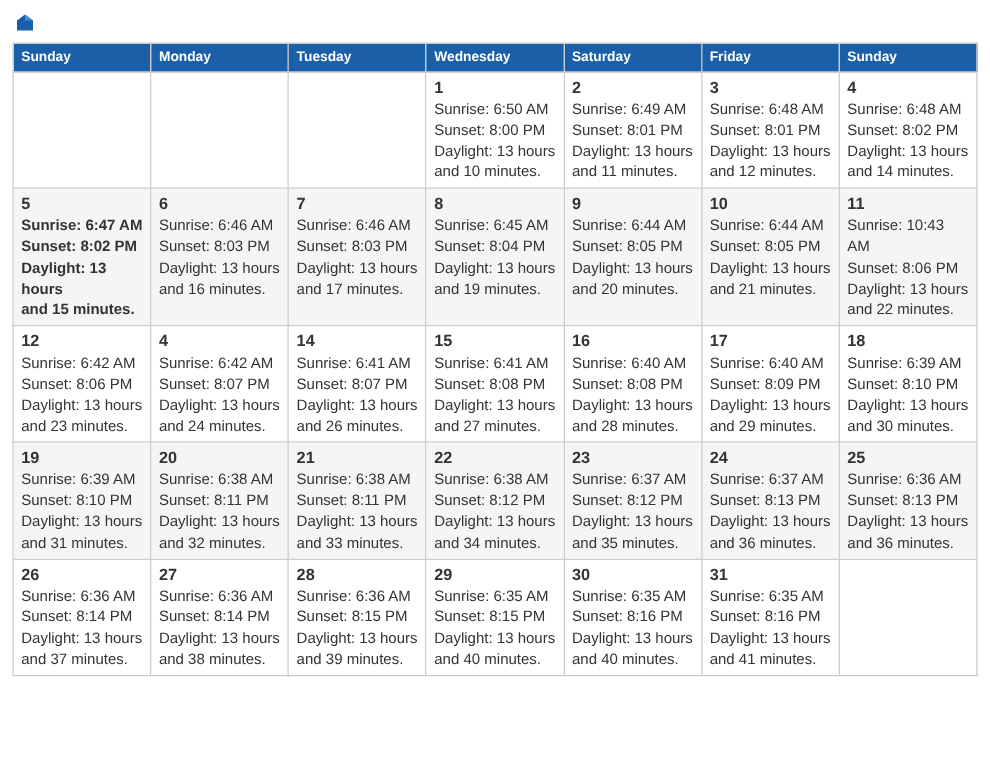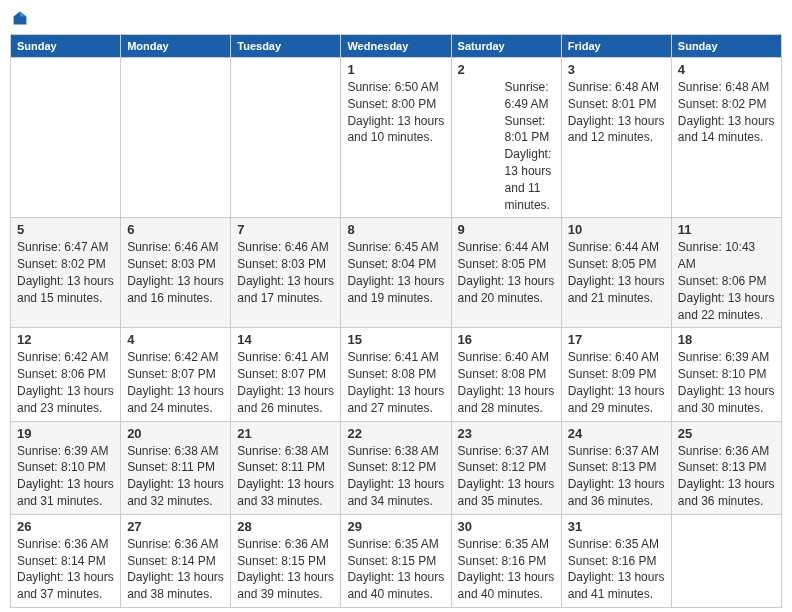--- a/index.html
+++ b/index.html
@@ -132,21 +132,21 @@
         <td class="empty-cell"></td>
         <td>
           <div class="day-number">1</div>
           <div class="day-info" style="white-space: pre-line;">Sunrise: 6:50 AM
 Sunset: 8:00 PM
 Daylight: 13 hours
 and 10 minutes.</div>
         </td>
         <td>
           <div class="day-number">2</div>
-          <div class="day-info" style="white-space: pre-line; margin-left: 47px;">Sunrise: 6:49 AM
+          <div class="day-info" style="white-space: pre-line;">Sunrise: 6:49 AM
 Sunset: 8:01 PM
 Daylight: 13 hours
 and 11 minutes.</div>
         </td>
         <td>
           <div class="day-number">3</div>
           <div class="day-info" style="white-space: pre-line;">Sunrise: 6:48 AM
 Sunset: 8:01 PM
 Daylight: 13 hours
 and 12 minutes.</div>
@@ -155,21 +155,21 @@
           <div class="day-number">4</div>
           <div class="day-info" style="white-space: pre-line;">Sunrise: 6:48 AM
 Sunset: 8:02 PM
 Daylight: 13 hours
 and 14 minutes.</div>
         </td>
       </tr>
       <tr>
         <td>
           <div class="day-number">5</div>
-          <div class="day-info" style="white-space: pre-line;">Sunrise: 6:47 AM
+          <div class="day-info" style="white-space: pre-line; font-weight: bold;">Sunrise: 6:47 AM
 Sunset: 8:02 PM
 Daylight: 13 hours
 and 15 minutes.</div>
         </td>
         <td>
           <div class="day-number">6</div>
           <div class="day-info" style="white-space: pre-line;">Sunrise: 6:46 AM
 Sunset: 8:03 PM
 Daylight: 13 hours
 and 16 minutes.</div>

